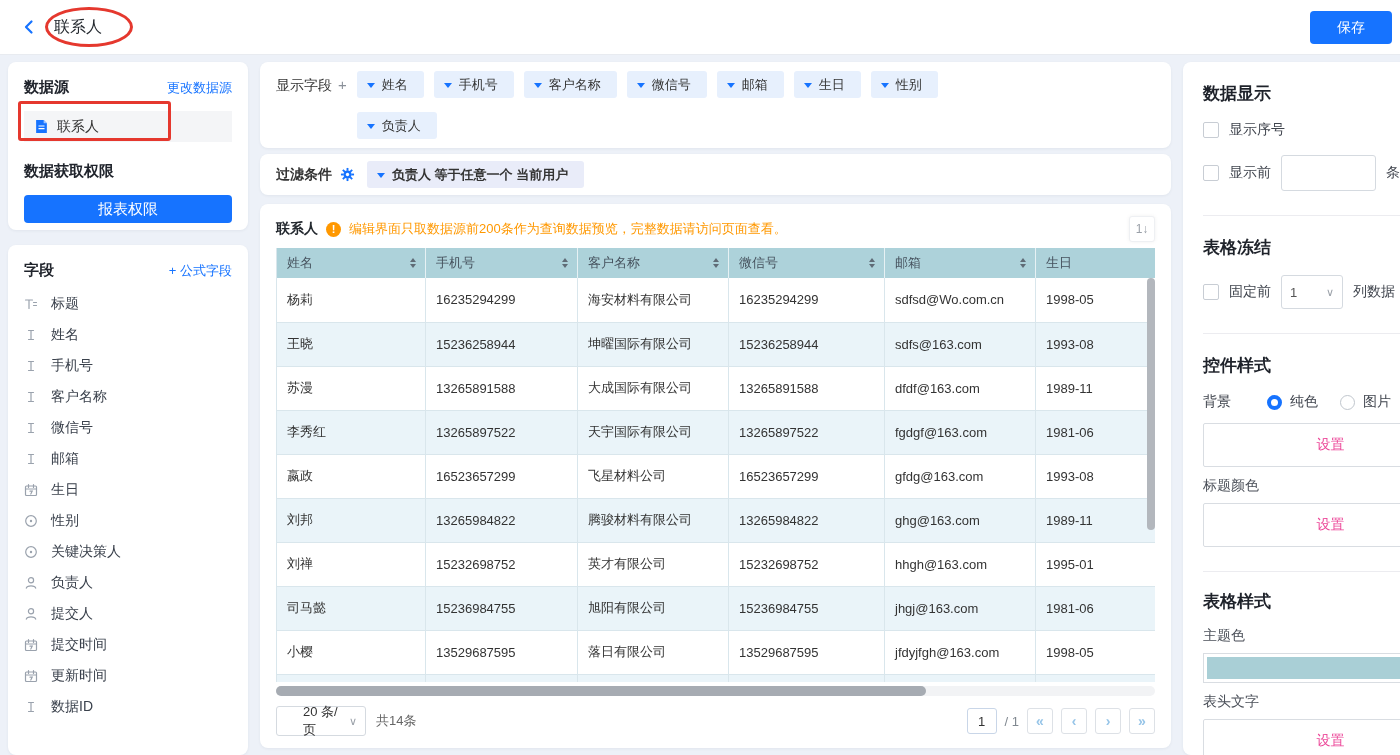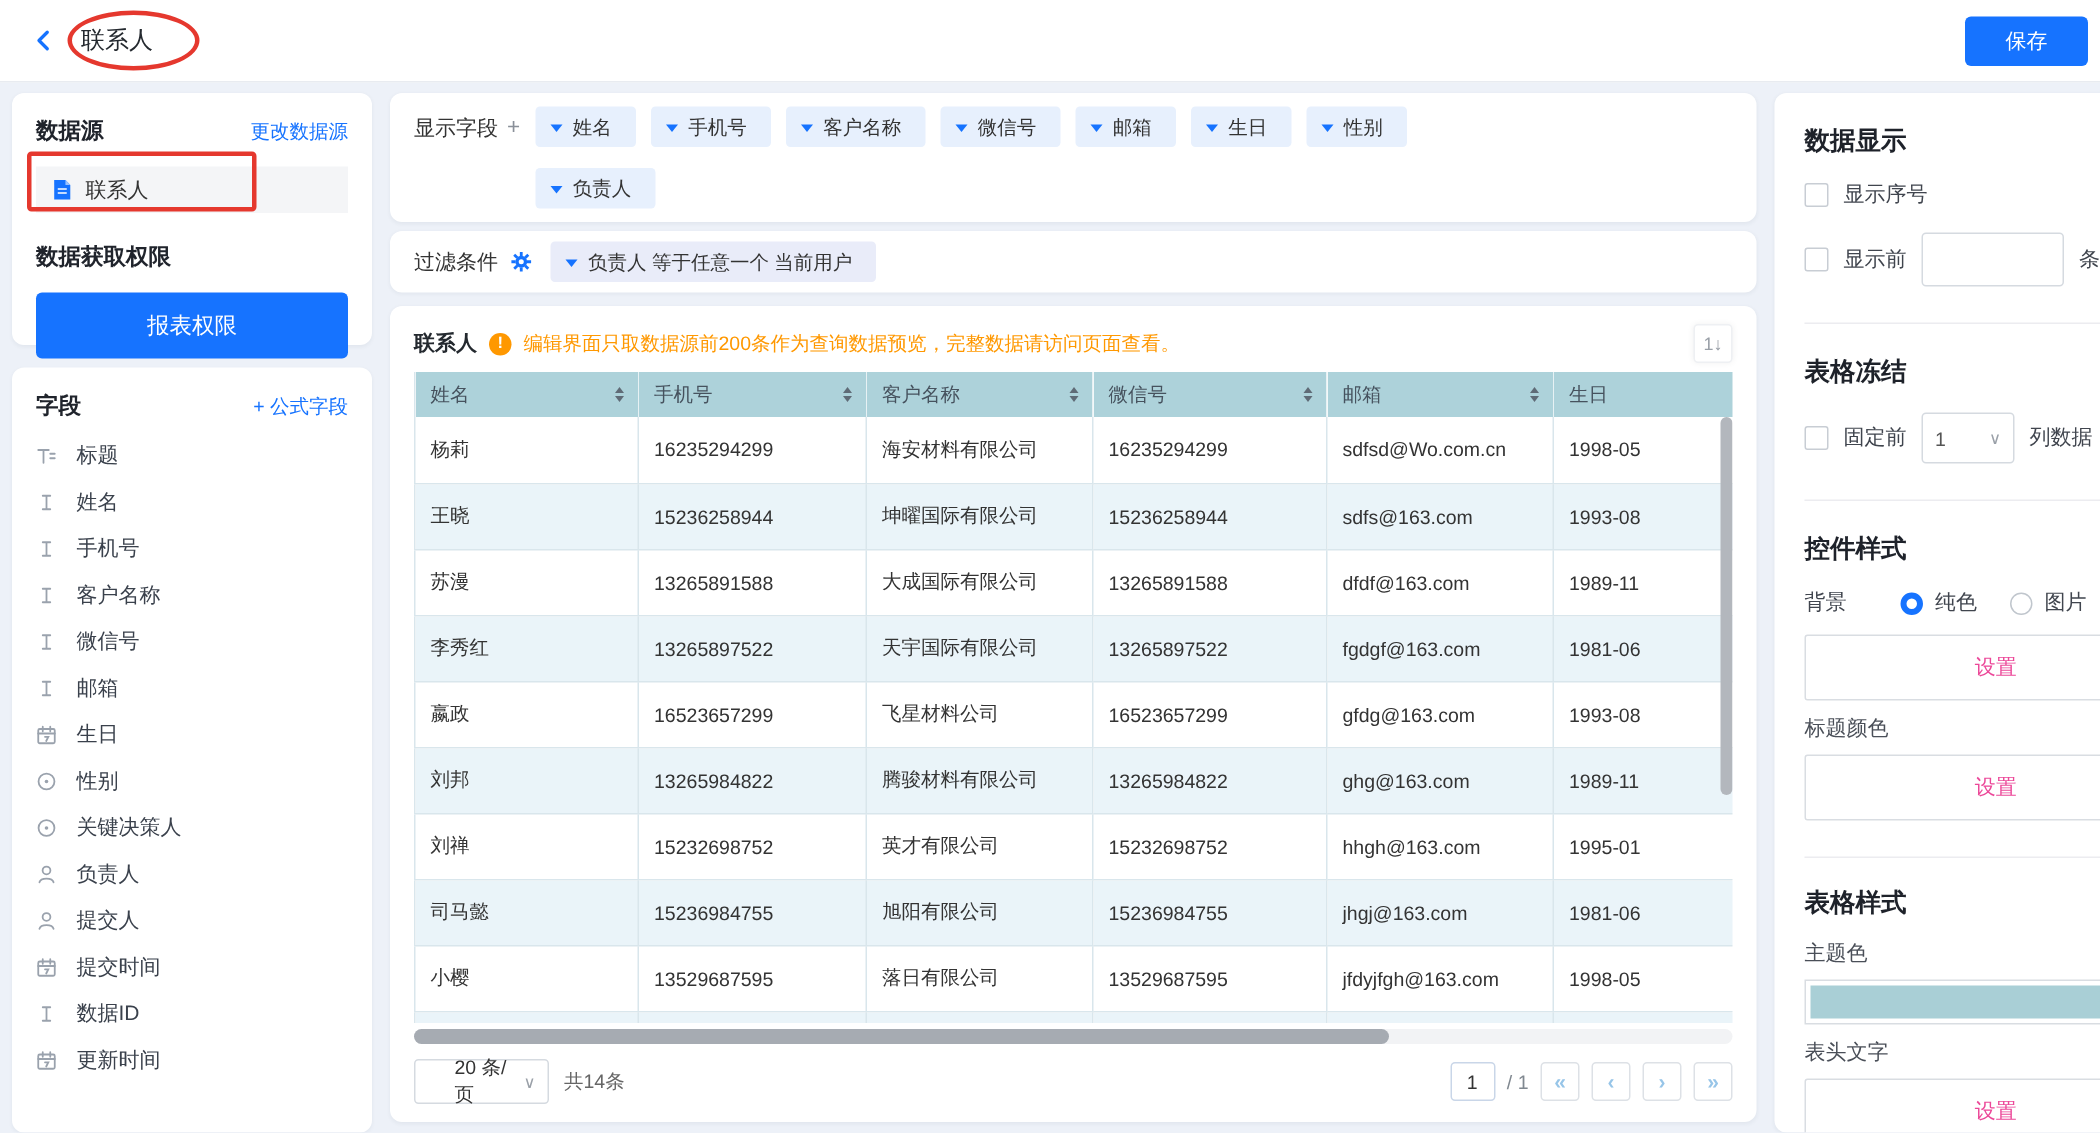--- a/index.html
+++ b/index.html
@@ -28,39 +28,39 @@
   .left { width:240px; flex:none; display:flex; flex-direction:column; gap:15px; }
   .ds-card { height:168px; padding:16px; position:relative; }
   .card-head { display:flex; justify-content:space-between; align-items:center; }
   .sec-title { font-weight:bold; font-size:15px; color:#20242c; }
   .blue-link { color:#1673ff; font-size:13px; cursor:pointer; text-decoration:none; }
   .ds-item { margin-top:14px; background:#f4f5f7; height:31px; display:flex;
     align-items:center; padding:0 10px; gap:8px; font-size:14px; color:#333; cursor:pointer; }
   .red-box-anno { position:absolute; left:10px; top:39px; width:153px; height:40px;
     border:3px solid #e5382e; border-radius:3px; pointer-events:none; }
   .perm-title { margin-top:20px; }
-  .perm-btn { margin-top:14px; width:100%; height:44px; background:#1673ff; color:#fff;
+  .perm-btn { margin-top:14px; width:100%; height:28px; background:#1673ff; color:#fff;
     border:none; border-radius:4px; font-size:15px; cursor:pointer; }
   .fields-card { flex:1; padding:16px; overflow:hidden; }
   .field-list { list-style:none; margin:8px 0 0; padding:0; }
   .field-item { display:flex; align-items:center; gap:12px; height:31px;
     font-size:14px; color:#3a414c; cursor:pointer; }
   .f-icon { width:15px; height:15px; color:#9aa2ad; display:flex; align-items:center; }
 
   
   .middle { width:911px; flex:none; display:flex; flex-direction:column; }
   .chips-card { padding:9px 16px; display:flex; align-items:flex-start; }
   .df-label { font-size:14px; color:#333; line-height:28px; }
   .df-add { color:#8a9099; font-size:15px; line-height:28px; margin:0 10px 0 6px; cursor:pointer; }
   .chips { display:flex; flex-wrap:wrap; gap:7px 10px; flex:1; }
   .chip { height:27px; background:#e7f0fd; border-radius:3px; display:inline-flex;
     align-items:center; padding:0 16px 0 10px; font-size:13px; color:#333; gap:7px; cursor:pointer; }
   .tri { width:0; height:0; border:4px solid transparent; border-top:5px solid #1673ff; margin-top:5px; }
   .flex-break { flex-basis:100%; height:0; }
-  .filter-card { margin-top:6px; height:41px; padding:0 16px; display:flex; align-items:center; gap:8px; }
+  .filter-card { margin-top:6px; height:41px; padding:0 16px; display:flex; align-items:center; gap:8px;font-weight:bold; }
   .filter-label { font-size:14px; color:#333; }
   .gear { display:flex; margin-right:4px; cursor:pointer; }
   .filter-chip { height:27px; background:#e9ecf9; border-radius:3px; display:inline-flex;
     align-items:center; padding:0 16px 0 10px; font-size:13px; color:#333; gap:7px; cursor:pointer; }
 
   .table-card { margin-top:9px; padding:12px 16px; }
   .tc-head { display:flex; align-items:center; height:26px; gap:8px; }
   .tc-title { font-weight:bold; font-size:14px; color:#24292f; }
   .warn-icon { width:15px; height:15px; border-radius:50%; background:#ff9800; color:#fff;
     font-size:11px; font-weight:bold; display:flex; align-items:center; justify-content:center; flex:none; }
@@ -262,33 +262,33 @@
               <svg width="14" height="14" viewBox="0 0 14 14" fill="none" stroke="currentColor" stroke-width="1.2" stroke-linecap="round">
                 <rect x="1.5" y="3" width="11" height="9.5" rx="1"></rect>
                 <path d="M1.5 6h11M4.5 1.5v3M9.5 1.5v3M6 8.2h2.2L6.8 11"></path>
               </svg>
             </span>
             <span>提交时间</span>
           </li>
           <li class="field-item">
             <span class="f-icon">
               <svg width="14" height="14" viewBox="0 0 14 14" fill="none" stroke="currentColor" stroke-width="1.2" stroke-linecap="round">
-                <path d="M4.5 2.5h5M7 2.5v9M4.5 11.5h5"></path>
-              </svg>
-            </span>
-            <span>数据ID</span>
-          </li>
-          <li class="field-item">
-            <span class="f-icon">
-              <svg width="14" height="14" viewBox="0 0 14 14" fill="none" stroke="currentColor" stroke-width="1.2" stroke-linecap="round">
                 <rect x="1.5" y="3" width="11" height="9.5" rx="1"></rect>
                 <path d="M1.5 6h11M4.5 1.5v3M9.5 1.5v3M6 8.2h2.2L6.8 11"></path>
               </svg>
             </span>
             <span>更新时间</span>
+          </li>
+          <li class="field-item">
+            <span class="f-icon">
+              <svg width="14" height="14" viewBox="0 0 14 14" fill="none" stroke="currentColor" stroke-width="1.2" stroke-linecap="round">
+                <path d="M4.5 2.5h5M7 2.5v9M4.5 11.5h5"></path>
+              </svg>
+            </span>
+            <span>数据ID</span>
           </li>
         </ul>
     </div>
   </aside>
 
   <main class="middle">
     <div class="card chips-card">
       <span class="df-label">显示字段</span>
       <span class="df-add">+</span>
       <div class="chips" id="chips">

